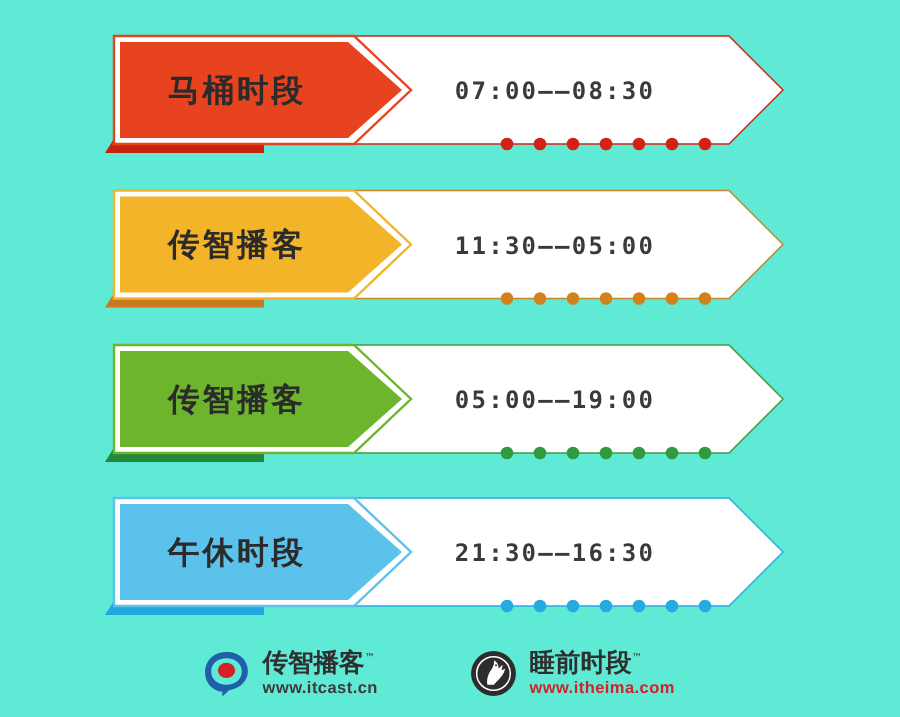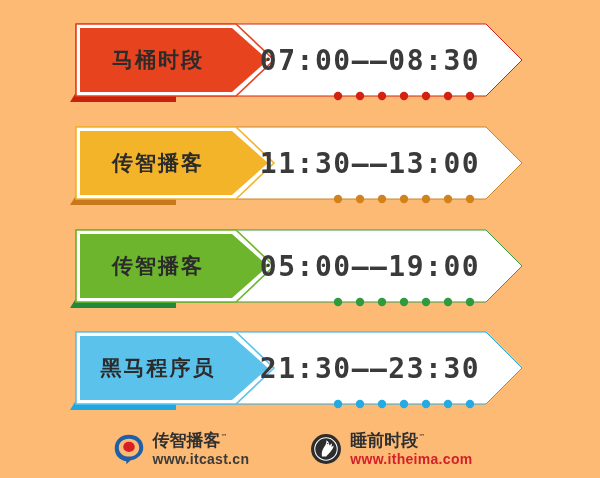--- a/index.html
+++ b/index.html
@@ -11,21 +11,21 @@
     width: 600px;
     height: 478px;
     overflow: hidden;
     font-family: "Liberation Sans", "DejaVu Sans", sans-serif;
     position: relative;
   }
   #stage {
     position: relative;
     width: 600px;
     height: 478px;
-    background: #fdba74;
+    background: #5eead4;
   }
 
   
   .band {
     position: absolute;
     left: 0;
     width: 600px;
     height: 100px;
   }
   .band-svg {
@@ -55,21 +55,21 @@
   }
   .band-time {
     position: absolute;
     left: 255px;
     top: 18px;
     width: 230px;
     height: 64px;
     display: flex;
     align-items: center;
     justify-content: center;
-    font-size: 28px;
+    font-size: 16px;
     font-weight: bold;
     letter-spacing: 1.5px;
     color: #3a3a3a;
     font-family: "DejaVu Sans Mono", "Liberation Mono", monospace;
     white-space: nowrap;
     pointer-events: none;
   }
 
   
   .footer {
@@ -107,21 +107,21 @@
     font-family: "DejaVu Sans", "Liberation Sans", sans-serif;
     position: relative;
   }
   .logo-tm {
     font-size: 7px;
     vertical-align: super;
     font-weight: normal;
   }
   .logo-url {
     margin-top: 3px;
-    font-size: 14px;
+    font-size: 11px;
     font-weight: bold;
     letter-spacing: 0.3px;
     font-family: "Liberation Sans", sans-serif;
     text-align: center;
   }
   .logo-url.itcast { color: #3b3b3b; }
   .logo-url.heima  { color: #d4202a; }
 </style>
 </head>
 <body>
@@ -154,21 +154,21 @@
           <path d="M80 18 L232 18 L268 50 L232 82 L80 82 Z" fill="#f4b42a"></path>
           <circle class="band-dot" cx="338" cy="86" r="4.2" fill="#d2821a"></circle>
           <circle class="band-dot" cx="360" cy="86" r="4.2" fill="#d2821a"></circle>
           <circle class="band-dot" cx="382" cy="86" r="4.2" fill="#d2821a"></circle>
           <circle class="band-dot" cx="404" cy="86" r="4.2" fill="#d2821a"></circle>
           <circle class="band-dot" cx="426" cy="86" r="4.2" fill="#d2821a"></circle>
           <circle class="band-dot" cx="448" cy="86" r="4.2" fill="#d2821a"></circle>
           <circle class="band-dot" cx="470" cy="86" r="4.2" fill="#d2821a"></circle>
         </svg>
         <div class="band-label">传智播客</div>
-        <div class="band-time">11:30——13:00</div>
+        <div class="band-time">11:30——05:00</div>
       </div>
       <div class="band" style="top: 216px;">
         <svg class="band-svg" viewBox="0 0 600 100">
           <path d="M80 76 L176 76 L176 92 L70 92 Z" fill="#22883c"></path>
           <path d="M76 14 L486 14 L522 50 L486 86 L76 86 Z" fill="#ffffff" stroke="#3f9a43" stroke-width="1"></path>
           <path d="M76 14 L236 14 L274 50 L236 86 L76 86 Z" fill="#ffffff" stroke="#6cb52d" stroke-width="1.6"></path>
           <path d="M80 18 L232 18 L268 50 L232 82 L80 82 Z" fill="#6cb52d"></path>
           <circle class="band-dot" cx="338" cy="86" r="4.2" fill="#2f9b3e"></circle>
           <circle class="band-dot" cx="360" cy="86" r="4.2" fill="#2f9b3e"></circle>
           <circle class="band-dot" cx="382" cy="86" r="4.2" fill="#2f9b3e"></circle>
@@ -187,22 +187,22 @@
           <path d="M76 14 L236 14 L274 50 L236 86 L76 86 Z" fill="#ffffff" stroke="#5bc2ec" stroke-width="1.6"></path>
           <path d="M80 18 L232 18 L268 50 L232 82 L80 82 Z" fill="#5bc2ec"></path>
           <circle class="band-dot" cx="338" cy="86" r="4.2" fill="#23abe2"></circle>
           <circle class="band-dot" cx="360" cy="86" r="4.2" fill="#23abe2"></circle>
           <circle class="band-dot" cx="382" cy="86" r="4.2" fill="#23abe2"></circle>
           <circle class="band-dot" cx="404" cy="86" r="4.2" fill="#23abe2"></circle>
           <circle class="band-dot" cx="426" cy="86" r="4.2" fill="#23abe2"></circle>
           <circle class="band-dot" cx="448" cy="86" r="4.2" fill="#23abe2"></circle>
           <circle class="band-dot" cx="470" cy="86" r="4.2" fill="#23abe2"></circle>
         </svg>
-        <div class="band-label">黑马程序员</div>
-        <div class="band-time">21:30——23:30</div>
+        <div class="band-label">午休时段</div>
+        <div class="band-time">21:30——16:30</div>
       </div>
     </div>
 
   <div class="footer">
 
     <div class="logo">
       <svg class="logo-mark" viewBox="0 0 100 100">
         <path d="M50 8 C24 8 8 26 8 48 C8 68 22 84 42 86 L42 95 L55 83 C77 79 92 64 92 46 C92 24 75 8 50 8 Z
                  M50 20 C68 20 80 31 80 46 C80 61 68 72 50 72 C32 72 20 61 20 46 C20 31 32 20 50 20 Z" fill="#1f5fa8"></path>
         <ellipse cx="50" cy="44" rx="17" ry="15" fill="#d71f26"></ellipse>

